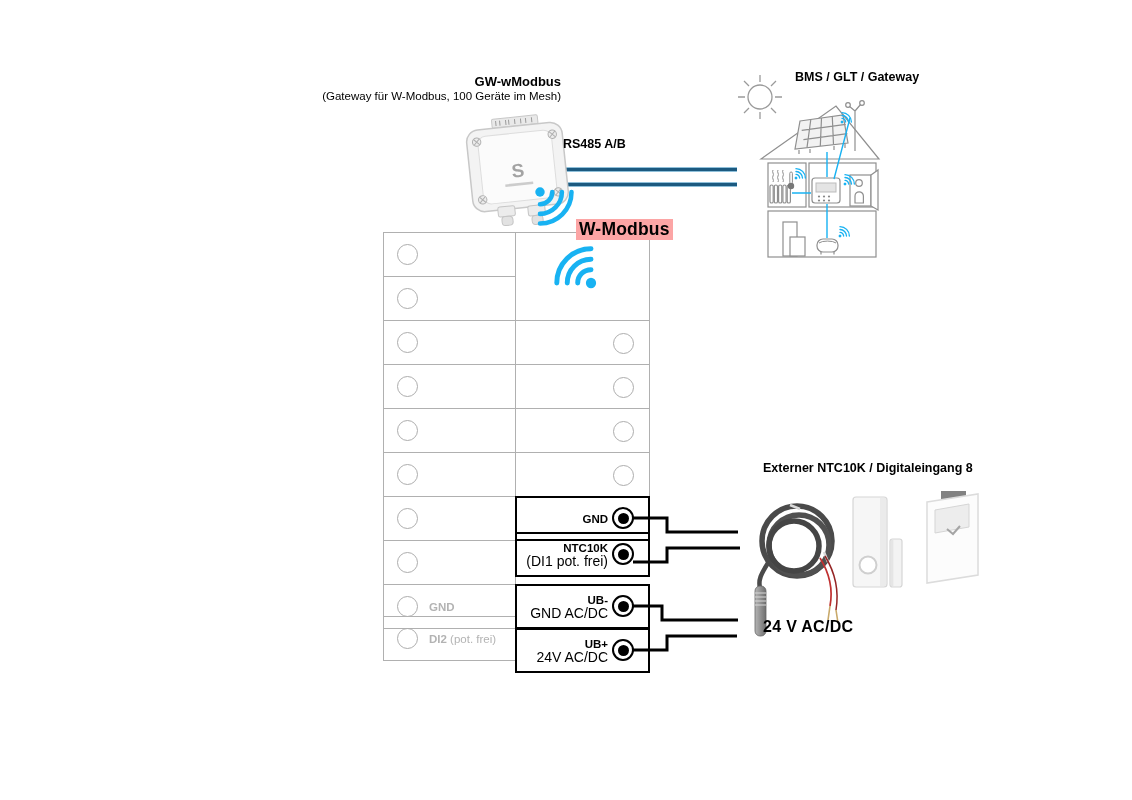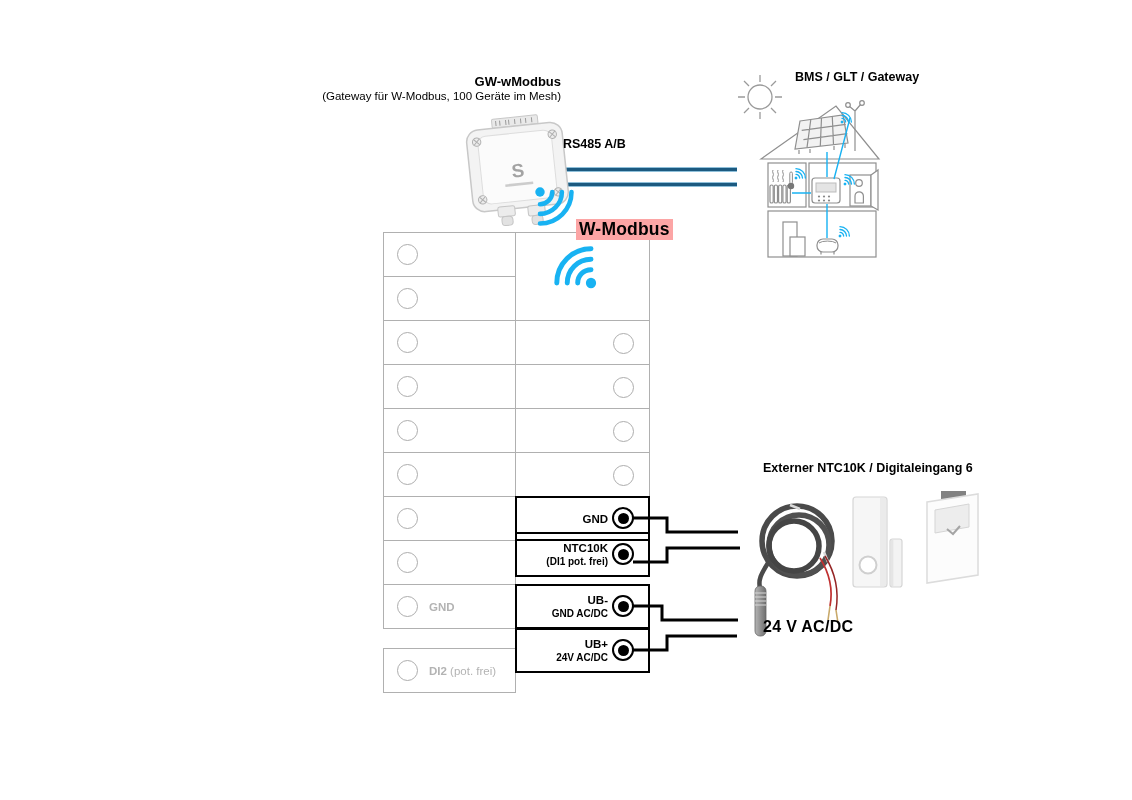--- a/index.html
+++ b/index.html
@@ -33,21 +33,21 @@
   .rcell .circ { position:absolute; left:97px; top:12px; }
   .muted { color:#b3b3b3; font-size:11.5px; margin-left:11px; }
   .muted b { font-weight:bold; }
   .term { position:absolute; left:95px; top:9px; width:22px; height:22px; box-sizing:border-box;
           border:2.5px solid #000; border-radius:50%; background:#fff; }
   .term .dot { position:absolute; left:50%; top:50%; width:11px; height:11px; margin:-5.5px 0 0 -5.5px;
           background:#000; border-radius:50%; }
   .klabel { position:absolute; right:40px; top:50%; transform:translateY(-50%);
           text-align:right; line-height:13px; }
   .kbold { display:block; font-size:11.5px; font-weight:bold; }
-  .knote { display:block; font-size:10px;font-weight:bold; }
+  .knote { display:block; font-size:14px; }
   .knote:empty { display:none; }
 </style>
 </head>
 <body>
 
 <div id="page">
 
   <svg id="diagram-svg" width="1132" height="800" viewBox="0 0 1132 800">
     <defs>
       <g id="wifi">
@@ -231,21 +231,21 @@
     <div class="cell lcell" style="top:264px">
         <span class="circ"></span>
       </div>
     <div class="cell lcell" style="top:308px">
         <span class="circ"></span>
       </div>
     <div class="cell lcell" style="top:352px">
       <span class="circ"></span>
       <span class="muted"><b>GND</b></span>
     </div>
-    <div class="cell lcell" style="top:416px">
+    <div class="cell lcell" style="top:384px">
       <span class="circ"></span>
       <span class="muted"><b>DI2</b>&nbsp;<span>(pot. frei)</span></span>
     </div>
 
     <div class="cell rmerge" style="top:0"></div>
     <div class="cell rcell" style="top:88px">
         <span class="circ"></span>
       </div>
     <div class="cell rcell" style="top:132px">
         <span class="circ"></span>
@@ -295,16 +295,16 @@
     </div>
   </div>
 
   <div class="lbl t-gw">
     <div class="t-gw-title">GW-wModbus</div>
     <div class="t-gw-sub">(Gateway für W-Modbus, 100 Geräte im Mesh)</div>
   </div>
   <div class="lbl t-bms">BMS / GLT / Gateway</div>
   <div class="lbl t-rs485">RS485 A/B</div>
   <div class="lbl t-wmodbus">W-Modbus</div>
-  <div class="lbl t-ext">Externer NTC10K / Digitaleingang 6</div>
+  <div class="lbl t-ext">Externer NTC10K / Digitaleingang 8</div>
   <div class="lbl t-24v">24 V AC/DC</div>
 
 </div>
 
 </body></html>

